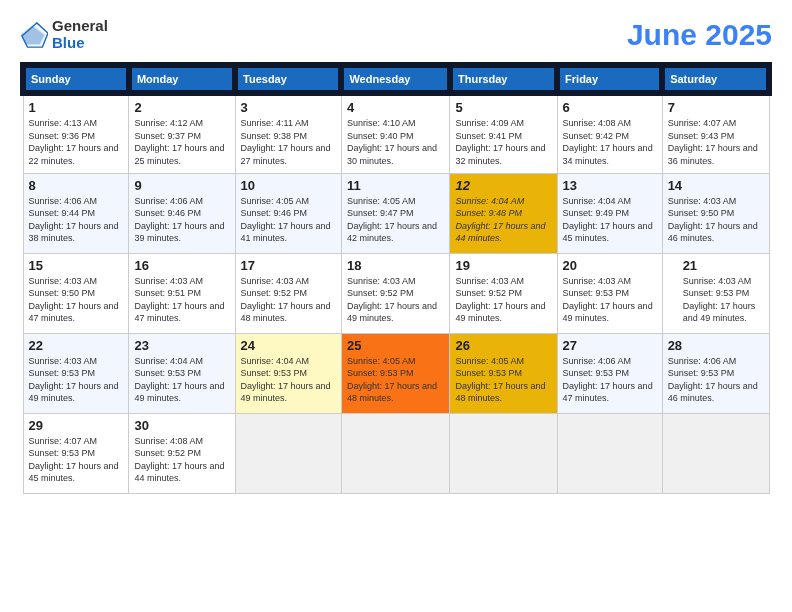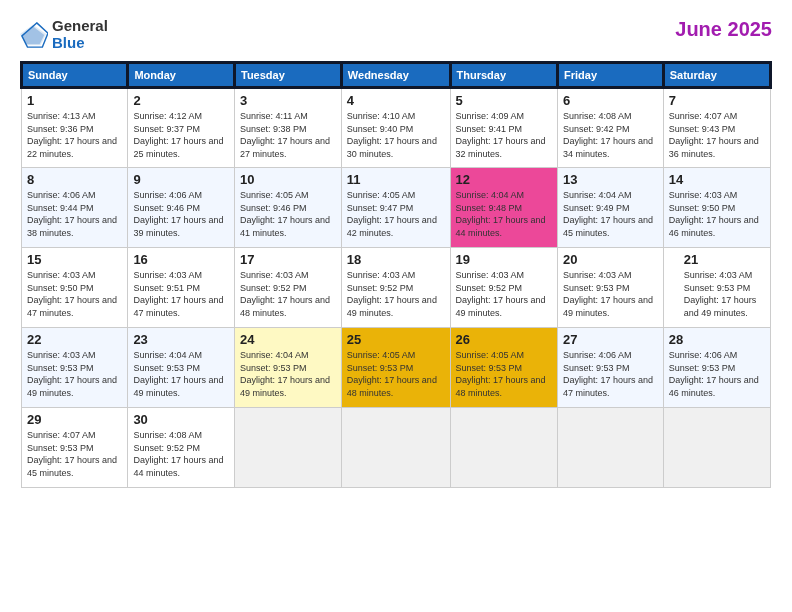--- a/index.html
+++ b/index.html
@@ -43,41 +43,41 @@
       color: #1a6bbf;
     }
     .logo-icon {
       width: 28px;
       height: 28px;
     }
     .title-area {
       text-align: right;
     }
     .month-title {
-      font-size: 20px;
-      font-weight: bold;
-      color: #a21caf;
+      font-size: 30px;
+      font-weight: bold;
+      color: #3b82f6;
     }
     .location {
       font-size: 14px;
       color: #555;
     }
     .calendar-table {
       width: 100%;
       border-collapse: collapse;
       font-size: 10px;
     }
     .calendar-table th {
       background: #1a6bbf;
       color: #fff;
       text-align: left;
       padding: 5px 5px;
       font-size: 11px;
       font-weight: bold;
-      border: 3px solid #0f172a;
+      border: 6px solid #0f172a;
     }
     .calendar-table td {
       border: 1px solid #ccc;
       vertical-align: top;
       padding: 4px 5px;
       width: 113px;
       height: 80px;
       background: #fff;
     }
     .calendar-table tr:nth-child(even) td {
@@ -173,21 +173,21 @@
         <span class="day-detail">Sunrise: 4:06 AM<br>Sunset: 9:46 PM<br>Daylight: 17 hours and 39 minutes.</span>
       </td>
           <td style="background: rgb(242, 247, 255);">
         <span class="day-number">10</span>
         <span class="day-detail">Sunrise: 4:05 AM<br>Sunset: 9:46 PM<br>Daylight: 17 hours and 41 minutes.</span>
       </td>
           <td style="background: rgb(242, 247, 255);">
         <span class="day-number">11</span>
         <span class="day-detail">Sunrise: 4:05 AM<br>Sunset: 9:47 PM<br>Daylight: 17 hours and 42 minutes.</span>
       </td>
-          <td style="background: #ec4899;">
+          <td style="background: #eab308; font-style: italic;">
         <span class="day-number">12</span>
         <span class="day-detail">Sunrise: 4:04 AM<br>Sunset: 9:48 PM<br>Daylight: 17 hours and 44 minutes.</span>
       </td>
           <td style="background: rgb(242, 247, 255);">
         <span class="day-number">13</span>
         <span class="day-detail">Sunrise: 4:04 AM<br>Sunset: 9:49 PM<br>Daylight: 17 hours and 45 minutes.</span>
       </td>
           <td style="background: rgb(242, 247, 255);">
         <span class="day-number">14</span>
         <span class="day-detail">Sunrise: 4:03 AM<br>Sunset: 9:50 PM<br>Daylight: 17 hours and 46 minutes.</span>
@@ -229,21 +229,21 @@
         <span class="day-detail">Sunrise: 4:03 AM<br>Sunset: 9:53 PM<br>Daylight: 17 hours and 49 minutes.</span>
       </td>
           <td style="background: rgb(242, 247, 255);">
         <span class="day-number">23</span>
         <span class="day-detail">Sunrise: 4:04 AM<br>Sunset: 9:53 PM<br>Daylight: 17 hours and 49 minutes.</span>
       </td>
           <td style="background: #fef9c3;">
         <span class="day-number">24</span>
         <span class="day-detail">Sunrise: 4:04 AM<br>Sunset: 9:53 PM<br>Daylight: 17 hours and 49 minutes.</span>
       </td>
-          <td style="background: #eab308; margin-left: 35px;">
+          <td style="background: #f97316; margin-left: 35px;">
         <span class="day-number">25</span>
         <span class="day-detail">Sunrise: 4:05 AM<br>Sunset: 9:53 PM<br>Daylight: 17 hours and 48 minutes.</span>
       </td>
           <td style="background: #eab308; margin-left: 16px;">
         <span class="day-number">26</span>
         <span class="day-detail">Sunrise: 4:05 AM<br>Sunset: 9:53 PM<br>Daylight: 17 hours and 48 minutes.</span>
       </td>
           <td style="background: rgb(242, 247, 255);">
         <span class="day-number">27</span>
         <span class="day-detail">Sunrise: 4:06 AM<br>Sunset: 9:53 PM<br>Daylight: 17 hours and 47 minutes.</span>

